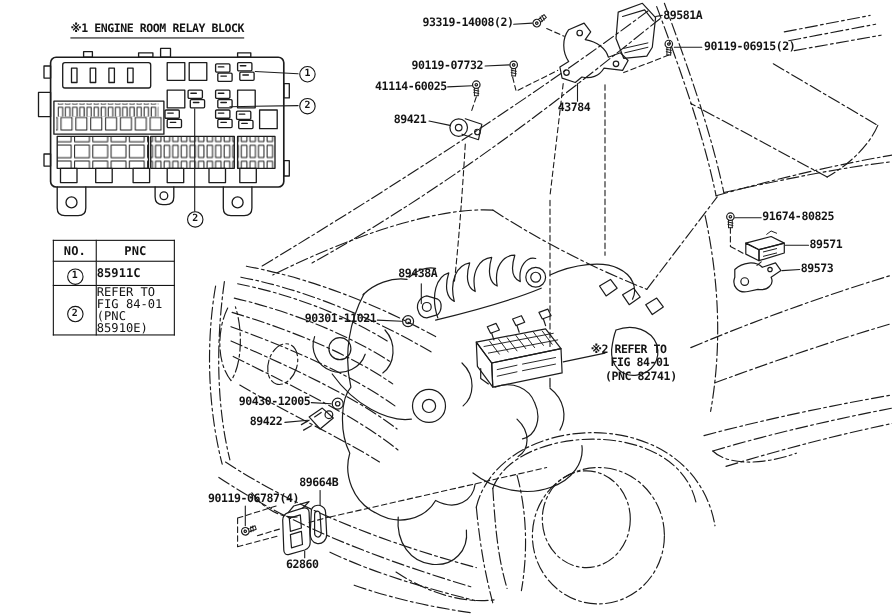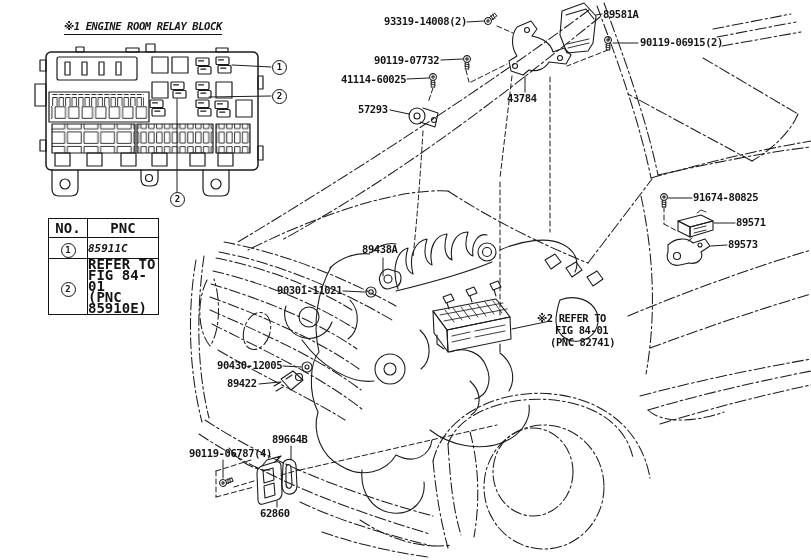--- a/index.html
+++ b/index.html
@@ -1,30 +1,30 @@
 <!DOCTYPE html>
 <html><head>
 <meta charset="utf-8">
 <style>
   html,body{margin:0;padding:0;background:#fff;}
   #stage{position:relative;width:811px;height:560px;background:#fff;overflow:hidden;
          font-family:"DejaVu Sans Mono","DejaVu Sans",monospace;color:#141414;}
   #art{position:absolute;left:0;top:0;}
   .pl{position:absolute;font-size:10.5px;font-weight:700;letter-spacing:-0.4px;
       white-space:nowrap;line-height:11px;color:#141414;}
-  .title{border-bottom:1.6px solid #141414;padding-bottom:2px;font-style:italic;}
+  .title{border-bottom:1.6px solid #141414;padding-bottom:2px;}
   .co{position:absolute;width:13px;height:13px;border:1.4px solid #141414;border-radius:50%;
       font-size:9px;font-weight:700;text-align:center;line-height:13px;background:#fff;}
   table.pnc{position:absolute;left:48px;top:218px;border-collapse:collapse;background:#fff;}
   table.pnc th,table.pnc td{border:1.6px solid #141414;padding:0;}
-  table.pnc th{font-size:14px;font-weight:700;height:18px;}
+  table.pnc th{font-size:11px;font-weight:700;height:18px;}
   .cno{width:38px;text-align:center;}
   .cpnc{width:70px;}
-  .pnc-big{font-size:11px;font-weight:700;padding:3px 0 3px 6px;font-style:italic;}
-  .pnc-sm{font-size:14px;font-weight:700;line-height:11px;padding:3px 3px 3px 5px;}
+  .pnc-big{font-size:11px;font-weight:700;padding:3px 0 3px 6px;}
+  .pnc-sm{font-size:11px;font-weight:400;line-height:11px;padding:3px 3px 3px 5px;}
   .cellco{display:inline-block;width:13px;height:13px;border:1.4px solid #141414;border-radius:50%;
       font-size:9px;font-weight:700;text-align:center;line-height:13px;}
   .tdc{text-align:center;vertical-align:middle;}
 </style>
 </head>
 <body>
 
 <div id="stage">
 
 <svg id="art" width="811" height="560" viewBox="0 0 811 560" fill="none" stroke="#1c1c1c" stroke-width="1.1" stroke-linecap="round" stroke-linejoin="round">
@@ -299,21 +299,21 @@
 <div class="co" style="left:272px;top:60px">1</div>
 <div class="co" style="left:272px;top:89px">2</div>
 <div class="co" style="left:170px;top:192px">2</div>
 
 <div class="pl" style="left:384px;top:16px">93319-14008(2)</div>
 <div class="pl" style="left:603px;top:9px">89581A</div>
 <div class="pl" style="left:640px;top:37px">90119-06915(2)</div>
 <div class="pl" style="left:374px;top:55px">90119-07732</div>
 <div class="pl" style="left:341px;top:74px">41114-60025</div>
 <div class="pl" style="left:507px;top:93px">43784</div>
-<div class="pl" style="left:358px;top:104px">57293</div>
+<div class="pl" style="left:358px;top:104px">89421</div>
 <div class="pl" style="left:362px;top:244px">89438A</div>
 <div class="pl" style="left:277px;top:285px">90301-11021</div>
 <div class="pl" style="left:693px;top:192px">91674-80825</div>
 <div class="pl" style="left:736px;top:217px">89571</div>
 <div class="pl" style="left:728px;top:239px">89573</div>
 <div class="pl" style="left:537px;top:313px">※2 REFER TO</div>
 <div class="pl" style="left:555px;top:325px">FIG 84-01</div>
 <div class="pl" style="left:550px;top:337px">(PNC 82741)</div>
 <div class="pl" style="left:217px;top:360px">90430-12005</div>
 <div class="pl" style="left:227px;top:378px">89422</div>

